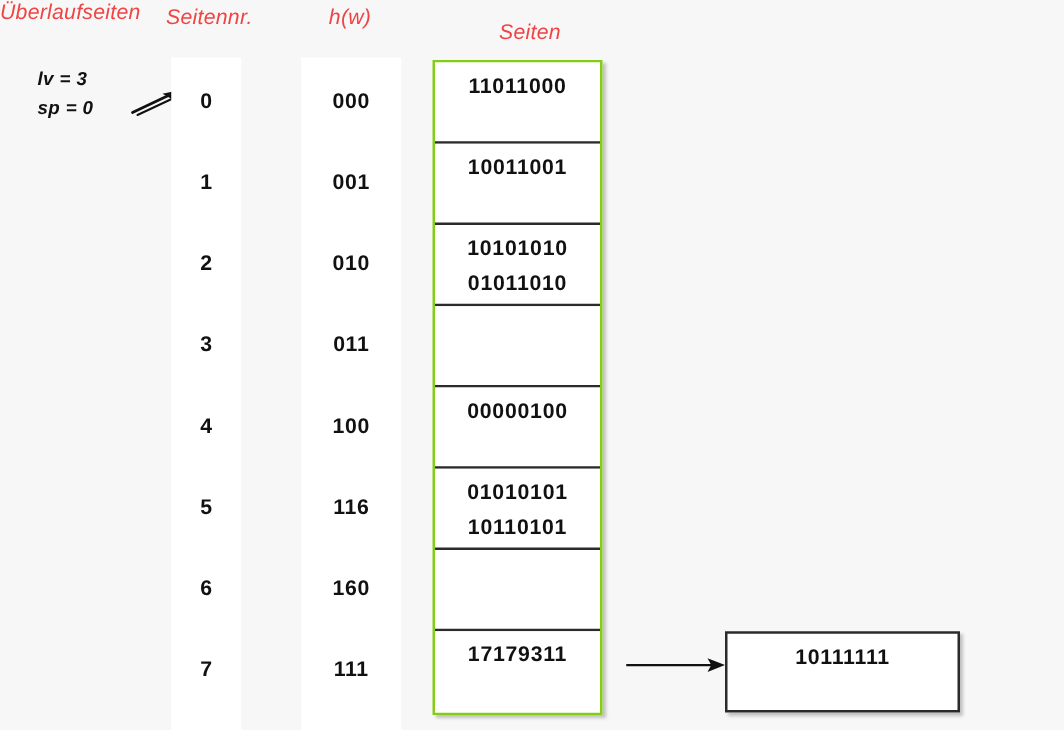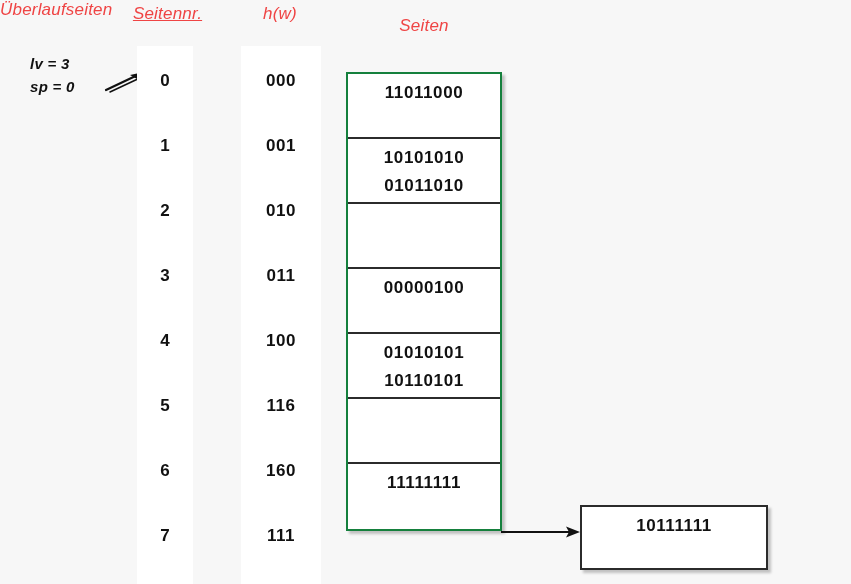--- a/index.html
+++ b/index.html
@@ -27,21 +27,21 @@
   .col-header {
     position: absolute;
     font-style: italic;
     font-size: 17px;
     font-weight: 500;
     letter-spacing: 0.2px;
     color: #ef4444;
     white-space: nowrap;
     text-align: center;
   }
-  #header-seitennr { left: 100px;  top: 4px;  width: 135px; text-decoration: underline; }
+  #header-seitennr { left: 100px;  top: 4px;  width: 135px; }
   #header-hw       { left: 225px;  top: 4px;  width: 110px; }
   #header-seiten   { left: 345px;  top: 16px;  width: 158px; }
 
   
   #annotation {
     position: absolute;
     left: 30px;
     top: 52px;
     width: 100px;
     text-align: left;
@@ -87,26 +87,25 @@
     font-weight: 600;
     color: #111111;
   }
   .hash-cell { font-size: 17px; letter-spacing: 0.5px; }
 
   
   #bucket-table {
     position: absolute;
     left: 346px;
     top: 48px;
-    width: 156px;
-    border: 2px solid #15803d;
+    width: 136px;
+    border: 2px solid #84cc16;
     background: #ffffff;
     box-sizing: border-box;
     box-shadow: 2.5px 2.5px 2.5px rgba(0,0,0,0.22);
-    margin-top: 24px;
   }
   .bucket-row {
     height: 65px;
     box-sizing: border-box;
     border-bottom: 2px solid #2b2b2b;
     padding-top: 5px;
     text-align: center;
     background: #ffffff;
   }
   .bucket-row:last-child { border-bottom: none; }
@@ -187,34 +186,37 @@
     <div class="hash-cell">116</div>
     <div class="hash-cell">160</div>
     <div class="hash-cell">111</div>
   </div>
 
   <div id="bucket-table">
     <div class="bucket-row">
       <div class="bucket-entry">11011000</div>
     </div>
     <div class="bucket-row">
+      <div class="bucket-entry">10011001</div>
+    </div>
+    <div class="bucket-row">
       <div class="bucket-entry">10101010</div>
       <div class="bucket-entry">01011010</div>
     </div>
     <div class="bucket-row"></div>
     <div class="bucket-row">
       <div class="bucket-entry">00000100</div>
     </div>
     <div class="bucket-row">
       <div class="bucket-entry">01010101</div>
       <div class="bucket-entry">10110101</div>
     </div>
     <div class="bucket-row"></div>
     <div class="bucket-row">
-      <div class="bucket-entry">11111111</div>
+      <div class="bucket-entry">17179311</div>
     </div>
   </div>
 
   <svg id="overflow-connector" viewBox="0 0 86 28">
     <line x1="1" y1="14" x2="74" y2="14" stroke="#111111" stroke-width="1.8"></line>
     <path d="M80 14 L66 8.5 L69 14 L66 19.5 Z" fill="#111111"></path>
   </svg>
 
   <div id="overflow-box">
     <div class="bucket-entry">10111111</div>

